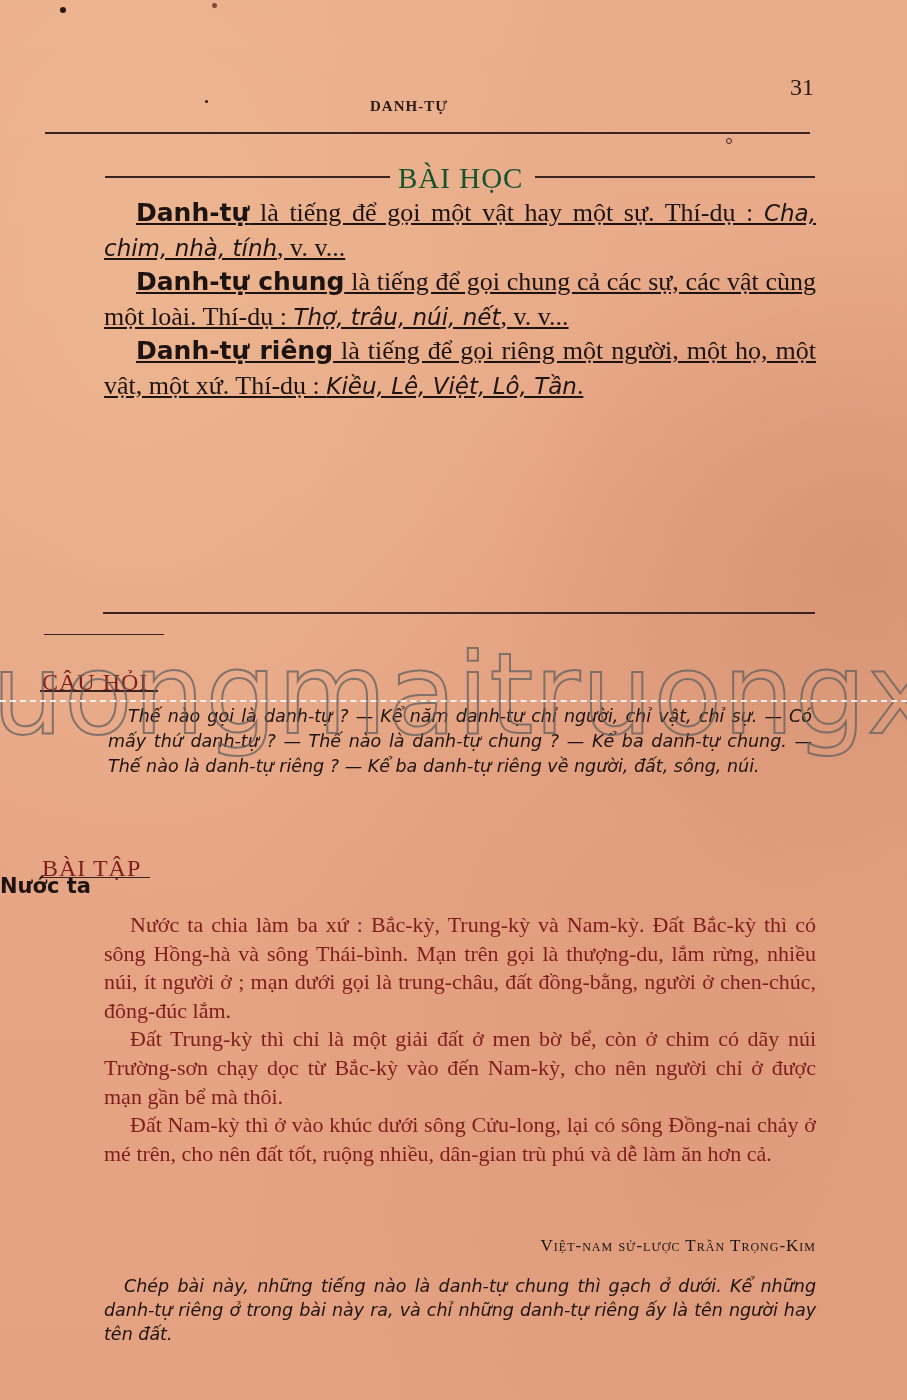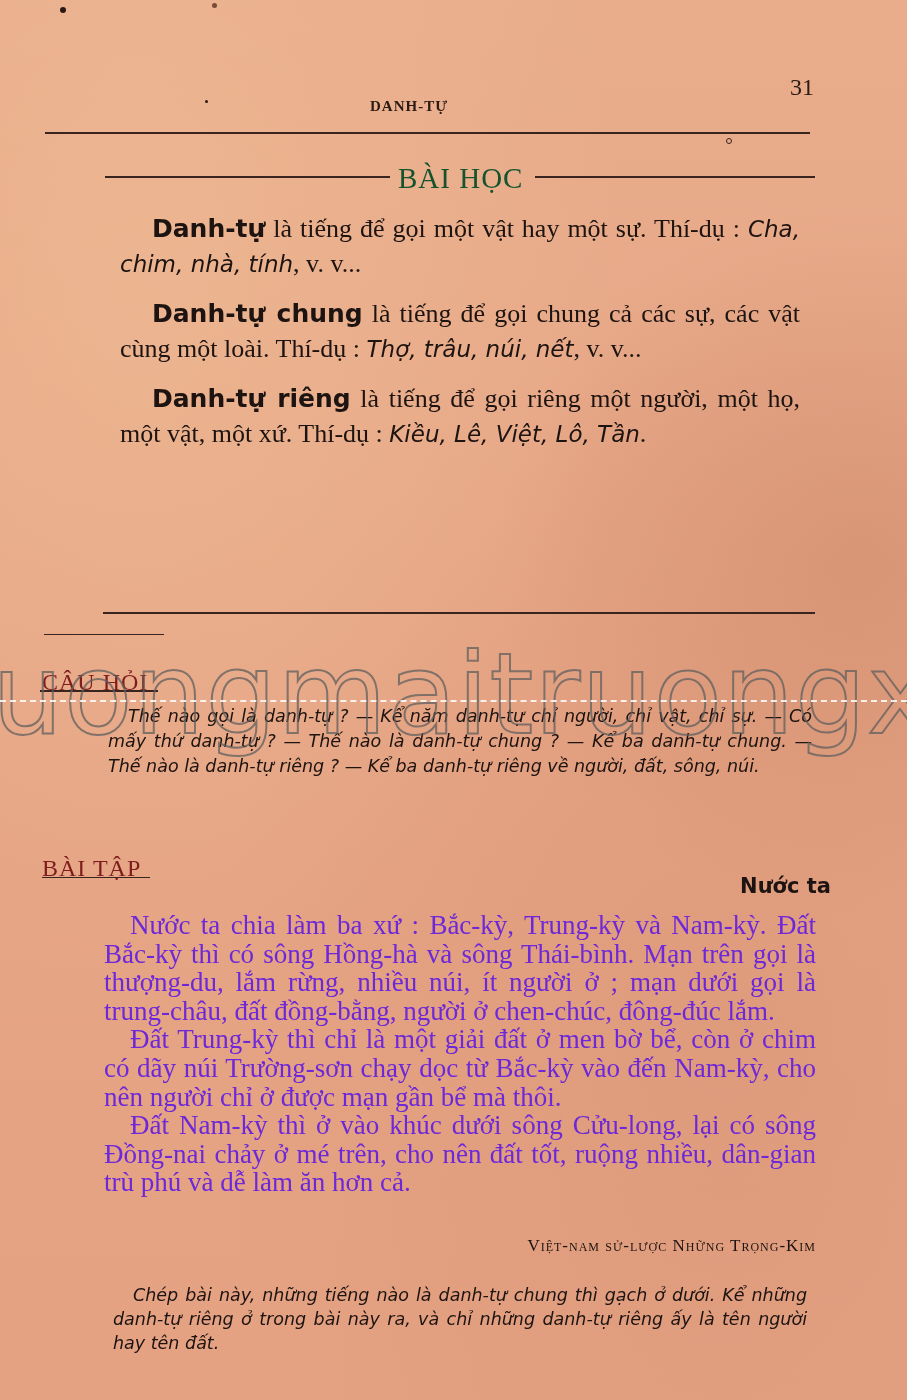--- a/index.html
+++ b/index.html
@@ -50,21 +50,21 @@
 
     .lesson {
       left: 104px; top: 196px;
       width: 712px;
       font-size: 26px;
       line-height: 34.5px;
       font-family: "Liberation Serif", serif;
       text-align: justify;
       color: #1d1310;
     }
-    .lesson p { margin: 16px; }
+    .lesson p { margin: 0; text-decoration: underline; }
     .lesson p.indent { text-indent: 32px; }
     .lesson b { font-family: "DejaVu Sans", sans-serif; font-weight: bold; font-size: 25px; }
     .lesson i { font-family: "DejaVu Sans", sans-serif; font-style: italic; font-size: 23px; }
 
     .side-head {
       font-size: 24px;
       font-family: "Liberation Serif", serif;
       letter-spacing: 1px;
       color: #7f1d1d;
       margin-top: 16px;
@@ -77,34 +77,34 @@
       line-height: 25px;
       font-family: "DejaVu Sans", sans-serif;
       font-style: italic;
       text-align: justify;
       color: #1d1310;
     }
     .questions p { margin: 4px; text-indent: 20px; }
 
     .exercise-title {
       left: 0; width: 831px; top: 874px;
-      text-align: right;
+      text-align: left;
       font-size: 21px;
       font-weight: bold;
       font-family: "DejaVu Sans", sans-serif;
       color: #1d1310;
     }
     .reading {
       left: 104px; top: 911px;
       width: 712px;
-      font-size: 27px;
+      font-size: 22px;
       line-height: 28.6px;
       font-family: "Liberation Serif", serif;
       text-align: justify;
-      color: #6d28d9;
+      color: #7f1d1d;
     }
     .reading p { margin: 0; text-indent: 26px; }
     .attribution {
       left: 104px; width: 712px; top: 1236px;
       text-align: right;
       font-size: 17px;
       font-variant: small-caps;
       letter-spacing: 1px;
       font-family: "Liberation Serif", serif;
       color: #1d1310;
@@ -112,21 +112,21 @@
     .instructions {
       left: 104px; top: 1274px;
       width: 712px;
       font-size: 17.5px;
       line-height: 24px;
       font-family: "DejaVu Sans", sans-serif;
       font-style: italic;
       text-align: justify;
       color: #1d1310;
     }
-    .instructions p { margin: 9px; text-indent: 20px; }
+    .instructions p { margin: 0; text-indent: 20px; }
 
     
     .watermark {
       left: -8px; top: 638px;
       width: 940px;
       font-size: 112px;
       line-height: 112px;
       font-family: "DejaVu Sans", sans-serif;
       color: rgba(0,0,0,0);
       -webkit-text-stroke: 2px rgba(95,95,95,0.75);
@@ -179,20 +179,20 @@
 
 <div class="abs side-head" style="left:42px;top:839px;">BÀI TẬP</div>
 <div class="rule" style="left:42px;top:877px;width:108px;height:1px;"></div>
 <div class="abs exercise-title">Nước ta</div>
 
 <div class="abs reading">
   <p>Nước ta chia làm ba xứ : Bắc-kỳ, Trung-kỳ và Nam-kỳ. Đất Bắc-kỳ thì có sông Hồng-hà và sông Thái-bình. Mạn trên gọi là thượng-du, lắm rừng, nhiều núi, ít người ở ; mạn dưới gọi là trung-châu, đất đồng-bằng, người ở chen-chúc, đông-đúc lắm.</p>
   <p>Đất Trung-kỳ thì chỉ là một giải đất ở men bờ bể, còn ở chim có dãy núi Trường-sơn chạy dọc từ Bắc-kỳ vào đến Nam-kỳ, cho nên người chỉ ở được mạn gần bể mà thôi.</p>
   <p>Đất Nam-kỳ thì ở vào khúc dưới sông Cửu-long, lại có sông Đồng-nai chảy ở mé trên, cho nên đất tốt, ruộng nhiều, dân-gian trù phú và dễ làm ăn hơn cả.</p>
 </div>
-<div class="abs attribution">Việt-nam sử-lược Những Trọng-Kim</div>
+<div class="abs attribution">Việt-nam sử-lược Trần Trọng-Kim</div>
 
 <div class="abs instructions">
   <p>Chép bài này, những tiếng nào là danh-tự chung thì gạch ở dưới. Kể những danh-tự riêng ở trong bài này ra, và chỉ những danh-tự riêng ấy là tên người hay tên đất.</p>
 </div>
 
 <div class="abs watermark">uongmaitruongxua.v</div>
 <div class="abs watermark-dash"></div>
 
 </body></html>

